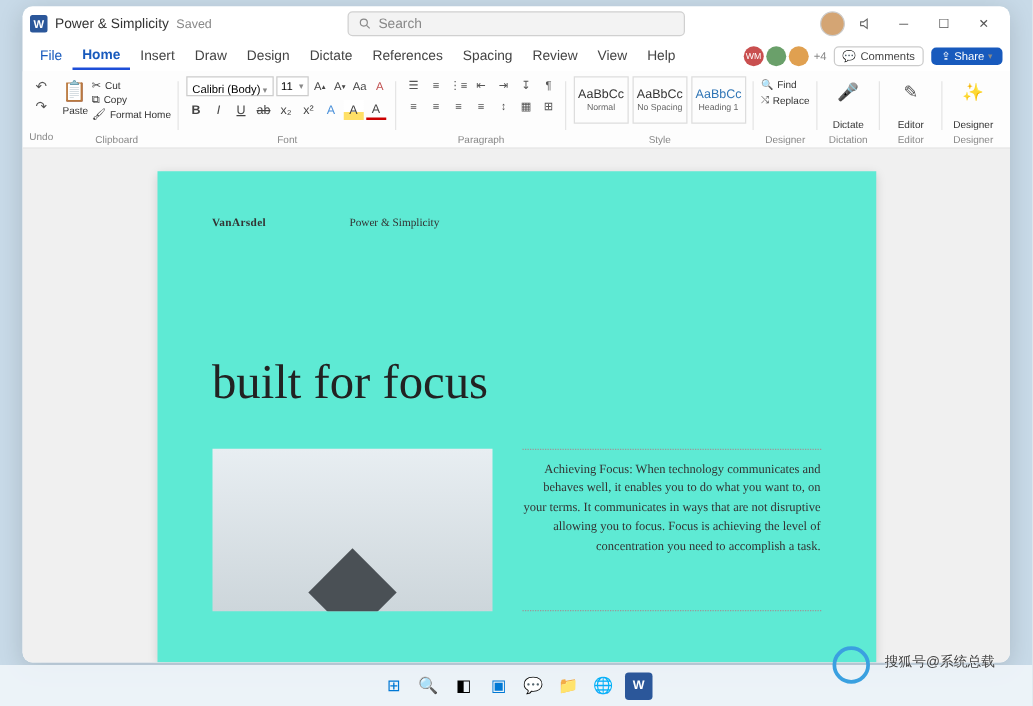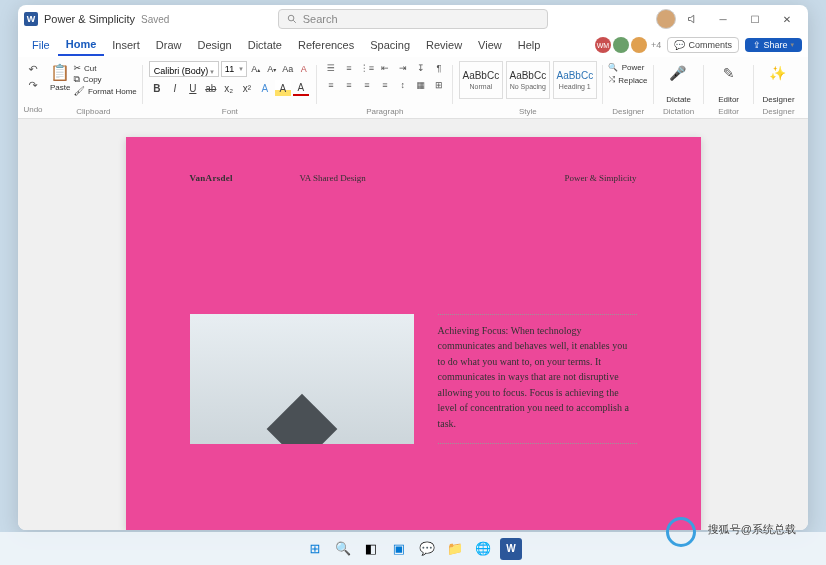--- a/index.html
+++ b/index.html
@@ -67,30 +67,30 @@
 
 .edit-body { display:flex; flex-direction:column; gap:1px; font-size:8px; color:#333; padding-top:2px; }
 .edit-body .row { display:flex; align-items:center; gap:3px; }
 
 .side-btn { width:38px; display:flex; flex-direction:column; align-items:center; justify-content:flex-start; gap:2px; padding-top:4px; }
 .side-btn .ico { font-size:14px; color:#555; }
 .side-btn .txt { font-size:8px; color:#333;margin-top:12px; }
 
 
 .doc-area { flex:1; background:#f0f0f0; display:flex; justify-content:center; overflow:hidden; }
-.page { width:575px; background:#ec4899; margin-top:18px; box-shadow:0 2px 8px rgba(0,0,0,0.15); padding:36px 64px; font-family:Georgia, serif; }
+.page { width:575px; background:#5eead4; margin-top:18px; box-shadow:0 2px 8px rgba(0,0,0,0.15); padding:36px 44px; font-family:Georgia, serif; }
 .page-header { display:flex; font-size:9px; color:#333; margin-bottom:56px; }
 .page-header .brand { font-weight:bold; letter-spacing:0.3px; width:110px; }
 .page-header .sub { flex:1; }
 .page-header .right { }
 .page-title { font-size:39px; line-height:1.15; color:#222; font-weight:400; margin-bottom:30px; }
 .page-cols { display:flex; gap:24px; }
 .page-img { width:224px; height:130px; background:linear-gradient(180deg,#e8eef2,#cdd6db); position:relative; overflow:hidden; }
 .page-img::after { content:""; position:absolute; bottom:-10px; left:50%; transform:translateX(-50%) rotate(45deg); width:50px; height:50px; background:#4a5055; }
-.page-text { flex:1; border-top:1px dotted #999; border-bottom:1px dotted #999; padding:8px 0; font-size:10px; line-height:1.55; color:#333; }
+.page-text { flex:1; border-top:1px dotted #999; border-bottom:1px dotted #999; padding:8px 0; font-size:10px; line-height:1.55; color:#333;text-align:right; }
 
 
 .statusbar { height:18px; background:#f7f7f7; border-top:1px solid #e5e5e5; display:flex; align-items:center; padding:0 10px; font-size:9px; color:#555; gap:14px; }
 .statusbar .spacer { flex:1; }
 
 
 .taskbar { position:absolute; bottom:0; left:0; right:0; height:33px; background:rgba(240,245,250,0.9); display:flex; align-items:center; justify-content:center; gap:6px; }
 .taskbar .tb-ico { width:22px; height:22px; border-radius:3px; display:flex; align-items:center; justify-content:center; font-size:13px; cursor:pointer; }
 .watermark { position:absolute; bottom:28px; right:30px; font-size:11px; color:#444; text-shadow:0 0 3px #fff; }
 .badge-circle { position:absolute; bottom:18px; right:130px; width:30px; height:30px; border:3px solid #3aa0e0; border-radius:50%; }
@@ -267,21 +267,21 @@
             <span>Heading 1</span>
           </div>
       </div>
       <div class="label">Style</div>
     </div>
 
     <div class="rgroup">
       <div class="body edit-body">
         <div class="row">
             <span>🔍</span>
-            <span>Power</span>
+            <span>Find</span>
           </div>
         <div class="row">
             <span>⤭</span>
             <span>Replace</span>
           </div>
       </div>
       <div class="label">Designer</div>
     </div>
 
     <div class="rgroup">
@@ -313,25 +313,25 @@
         </div>
       <div class="label">Designer</div>
     </div>
 
   </div>
 
   <div class="doc-area">
     <div class="page">
       <div class="page-header">
         <span class="brand">VanArsdel</span>
-        <span class="sub">VA Shared Design</span>
         <span class="right">Power &amp; Simplicity</span>
       </div>
       <div class="page-title">
         <br>
+        <span>built for focus</span>
       </div>
       <div class="page-cols">
         <div class="page-img"></div>
         <div class="page-text">Achieving Focus: When technology communicates and behaves well, it enables you to do what you want to, on your terms. It communicates in ways that are not disruptive allowing you to focus. Focus is achieving the level of concentration you need to accomplish a task.</div>
       </div>
     </div>
   </div>
 
 
 </div>

